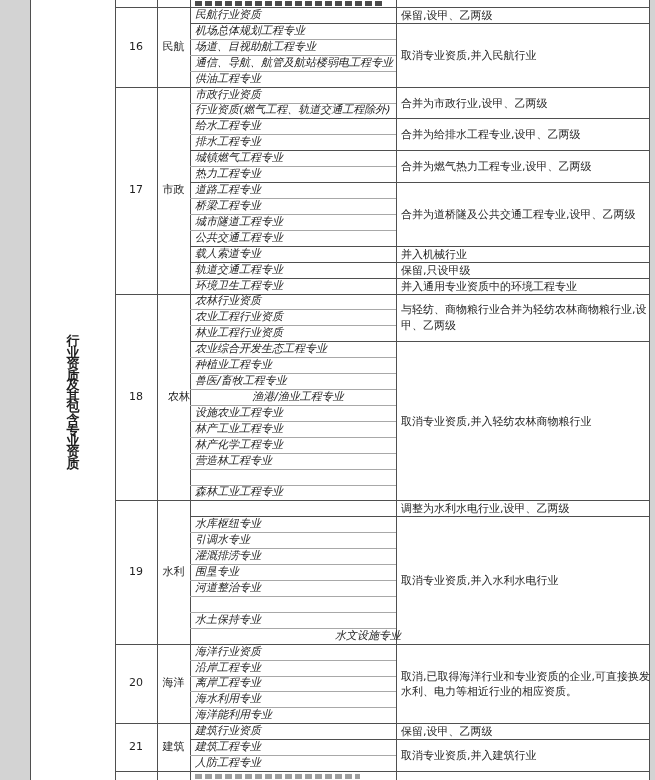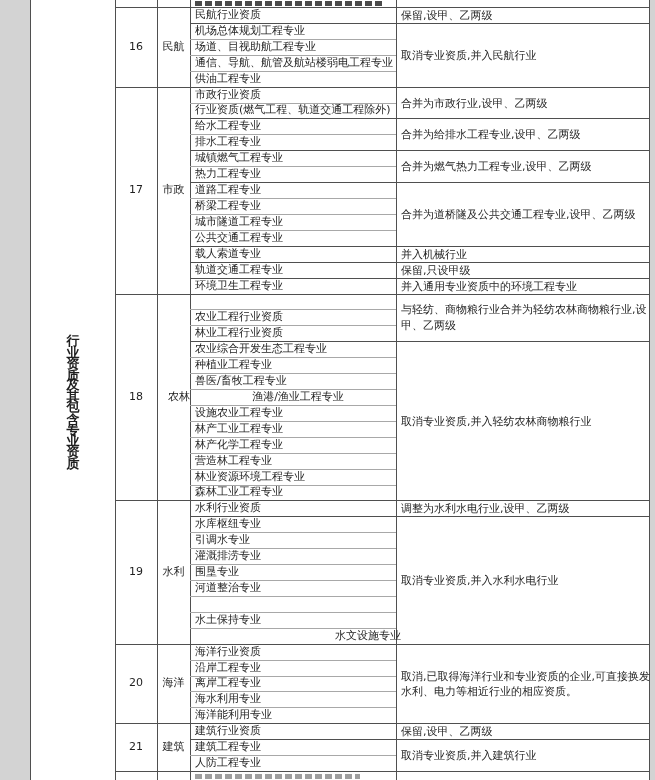--- a/index.html
+++ b/index.html
@@ -9,21 +9,21 @@
   html,body{margin:0;padding:0;}
   .page{position:relative;width:655px;height:780px;background:var(--page-bg);
         overflow:hidden;font-family:"DejaVu Sans",sans-serif;color:var(--text);}
   #table{position:absolute;left:30px;top:0;width:620px;height:780px;background:var(--table-bg);}
   .vline{position:absolute;top:0;bottom:0;width:1px;background:var(--border-dark);}
   .hline{position:absolute;height:1px;}
   .hline.dark{background:var(--border-dark);}
   .hline.light{background:var(--border-light);}
   .cell{position:absolute;display:flex;align-items:center;font-size:11px;line-height:1.45;overflow:hidden;}
   .center{justify-content:center;text-align:center;}
-  .qleft{padding:0 3px 0 5px;white-space:nowrap;}
+  .qleft{padding:0 3px 0 5px;white-space:nowrap;font-style:italic;}
   .aleft{padding:1px 6px 1px 5px;}
   .vhead{position:absolute;left:0;top:0;width:85px;height:780px;display:flex;align-items:center;justify-content:center;}
   .vhead span{writing-mode:vertical-lr;text-orientation:upright;font-weight:bold;font-size:13px;letter-spacing:11px;}
   .smudge{position:absolute;height:5px;}
   .smudge.top{left:165px;top:1px;width:190px;
       background:repeating-linear-gradient(90deg,#4a4a4a 0 7px,transparent 7px 10px);}
   .smudge.bottom{left:165px;top:774px;width:165px;
       background:repeating-linear-gradient(90deg,#9f9f9f 0 7px,transparent 7px 10px);}
 </style>
 </head>
@@ -153,20 +153,23 @@
       <div class="cell aleft" style="left: 366px; top: 277.583px; width: 254px; height: 15.9167px;">
         <span>并入通用专业资质中的环境工程专业</span>
       </div>
       <div class="hline dark" style="top: 293.5px; left: 85px; width: 535px;"></div>
       <div class="cell center" style="left: 85px; top: 293.5px; width: 42px; height: 206.917px;">
         <span>18</span>
       </div>
       <div class="cell center" style="left: 127px; top: 293.5px; width: 33px; height: 206.917px; justify-content: flex-end;">
         <span>农林</span>
       </div>
+      <div class="cell qleft" style="left: 160px; top: 293.5px; width: 206px; height: 15.9167px;">
+        <span>农林行业资质</span>
+      </div>
       <div class="hline light" style="top: 309.417px; left: 160px; width: 206px;"></div>
       <div class="cell qleft" style="left: 160px; top: 309.417px; width: 206px; height: 15.9167px;">
         <span>农业工程行业资质</span>
       </div>
       <div class="hline light" style="top: 325.333px; left: 160px; width: 206px;"></div>
       <div class="cell qleft" style="left: 160px; top: 325.333px; width: 206px; height: 15.9167px;">
         <span>林业工程行业资质</span>
       </div>
       <div class="cell aleft" style="left: 366px; top: 293.5px; width: 254px; height: 47.75px;">
         <span>与轻纺、商物粮行业合并为轻纺农林商物粮行业,设甲、乙两级</span>
@@ -197,39 +200,33 @@
       </div>
       <div class="hline light" style="top: 436.75px; left: 160px; width: 206px;"></div>
       <div class="cell qleft" style="left: 160px; top: 436.75px; width: 206px; height: 15.9167px;">
         <span>林产化学工程专业</span>
       </div>
       <div class="hline light" style="top: 452.667px; left: 160px; width: 206px;"></div>
       <div class="cell qleft" style="left: 160px; top: 452.667px; width: 206px; height: 15.9167px;">
         <span>营造林工程专业</span>
       </div>
       <div class="hline light" style="top: 468.583px; left: 160px; width: 206px;"></div>
-      <div class="cell qleft" style="left: 160px; top: 468.583px; width: 206px; height: 15.9167px;">
-        <span>林业资源环境工程专业</span>
-      </div>
       <div class="hline light" style="top: 484.5px; left: 160px; width: 206px;"></div>
       <div class="cell qleft" style="left: 160px; top: 484.5px; width: 206px; height: 15.9167px;">
         <span>森林工业工程专业</span>
       </div>
       <div class="cell aleft" style="left: 366px; top: 341.25px; width: 254px; height: 159.167px;">
         <span>取消专业资质,并入轻纺农林商物粮行业</span>
       </div>
       <div class="hline dark" style="top: 500.417px; left: 85px; width: 535px;"></div>
       <div class="cell center" style="left: 85px; top: 500.417px; width: 42px; height: 143.25px;">
         <span>19</span>
       </div>
       <div class="cell center" style="left: 127px; top: 500.417px; width: 33px; height: 143.25px;">
         <span>水利</span>
-      </div>
-      <div class="cell qleft" style="left: 160px; top: 500.417px; width: 206px; height: 15.9167px;">
-        <span>水利行业资质</span>
       </div>
       <div class="cell aleft" style="left: 366px; top: 500.417px; width: 254px; height: 15.9167px;">
         <span>调整为水利水电行业,设甲、乙两级</span>
       </div>
       <div class="hline dark" style="top: 516.333px; left: 160px; width: 460px;"></div>
       <div class="cell qleft" style="left: 160px; top: 516.333px; width: 206px; height: 15.9167px;">
         <span>水库枢纽专业</span>
       </div>
       <div class="hline light" style="top: 532.25px; left: 160px; width: 206px;"></div>
       <div class="cell qleft" style="left: 160px; top: 532.25px; width: 206px; height: 15.9167px;">

